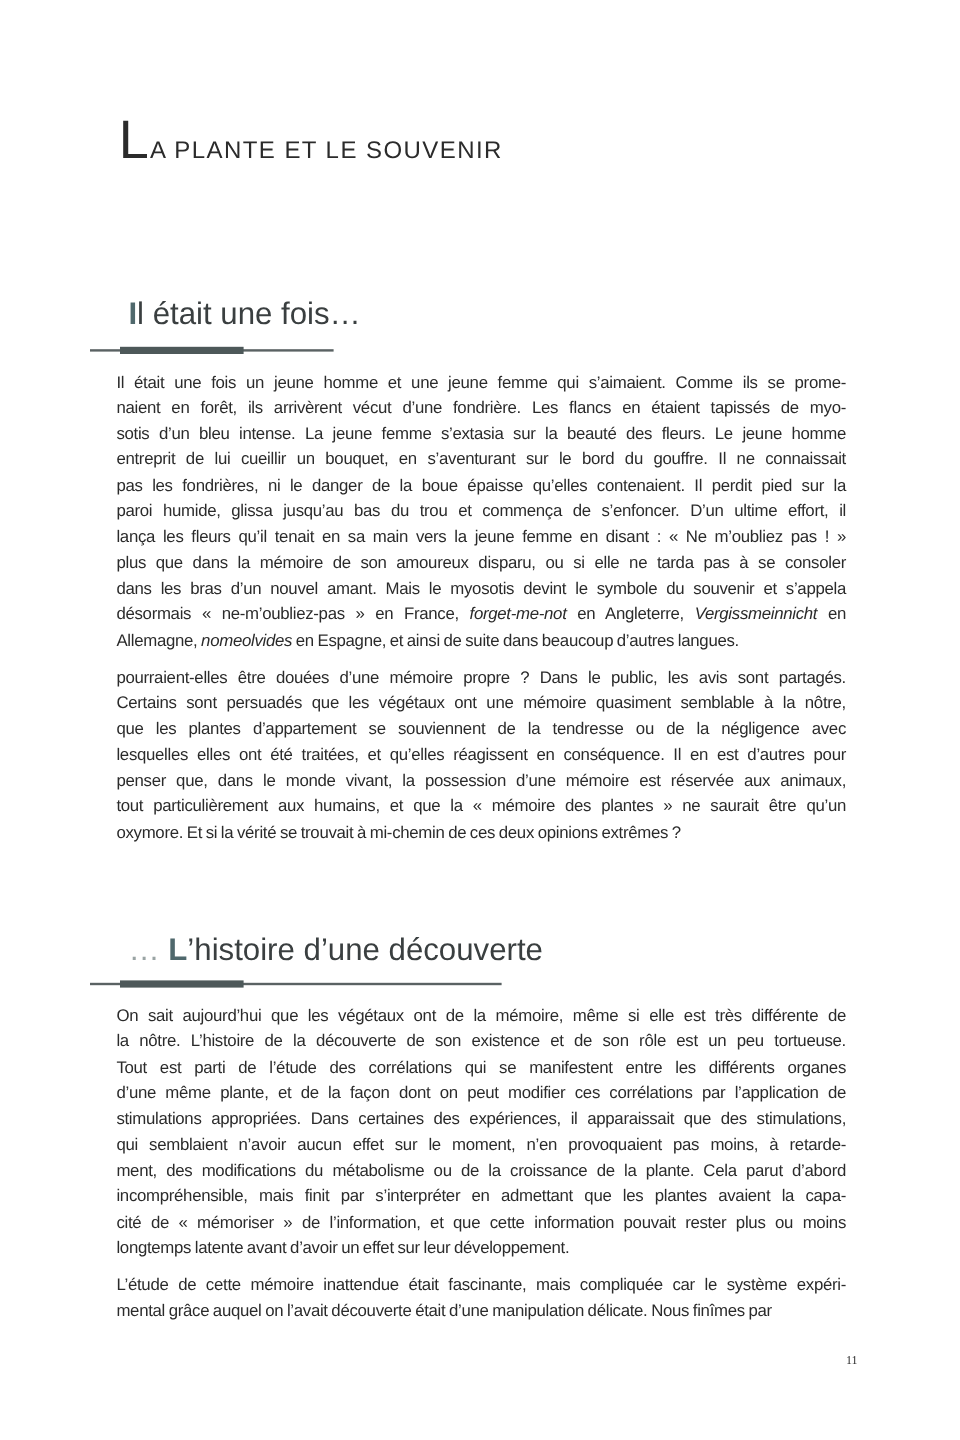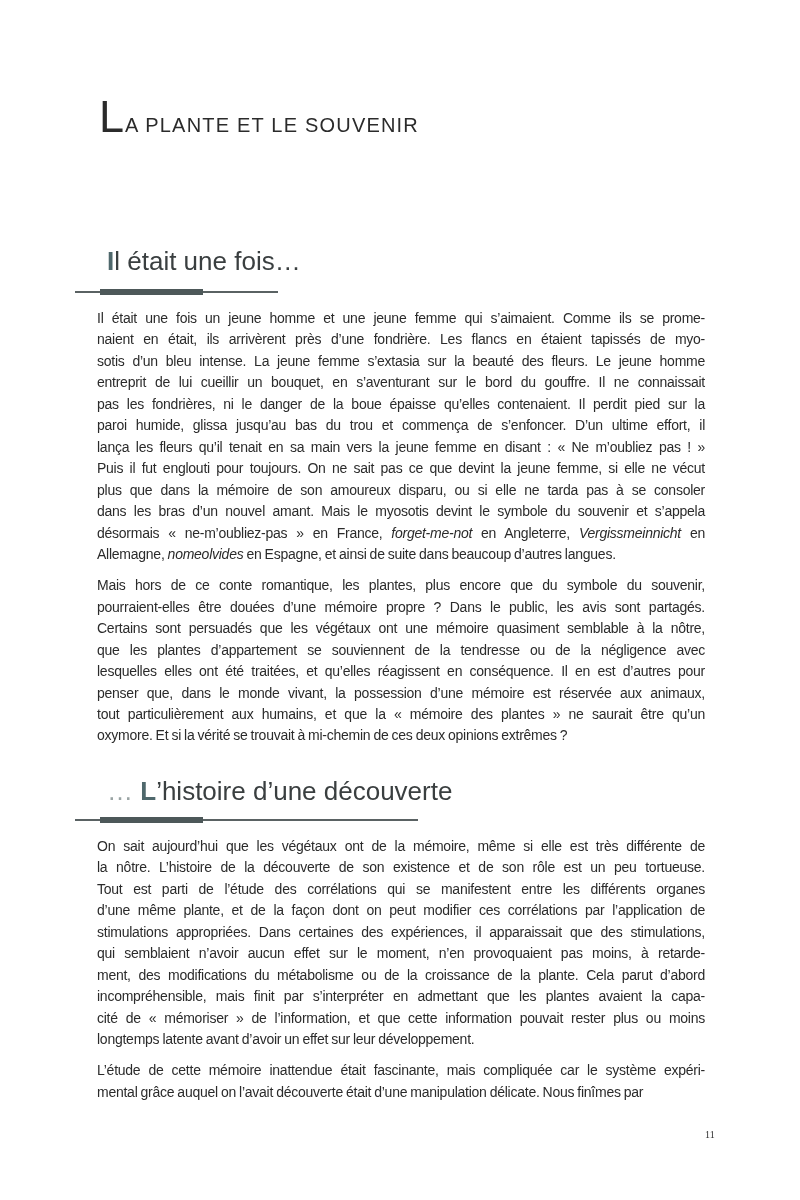--- a/index.html
+++ b/index.html
@@ -75,34 +75,32 @@
   <h2 class="heading h1"><span class="h-prefix"></span><span class="h-init">I</span><span class="h-rest">l était une fois…</span></h2>
 
   <div class="rule r1">
     <div class="line-thin"></div>
     <div class="bar"></div>
   </div>
 
   <div class="paras b1">
       <div class="para">
         <div class="line just">Il était une fois un jeune homme et une jeune femme qui s’aimaient. Comme ils se prome-</div>
-        <div class="line just">naient en était, ils arrivèrent près d’une fondrière. Les flancs en étaient tapissés de myo-</div>
+        <div class="line just">naient en forêt, ils arrivèrent vécut d’une fondrière. Les flancs en étaient tapissés de myo-</div>
         <div class="line just">sotis d’un bleu intense. La jeune femme s’extasia sur la beauté des fleurs. Le jeune homme</div>
         <div class="line just">entreprit de lui cueillir un bouquet, en s’aventurant sur le bord du gouffre. Il ne connaissait</div>
         <div class="line just">pas les fondrières, ni le danger de la boue épaisse qu’elles contenaient. Il perdit pied sur la</div>
         <div class="line just">paroi humide, glissa jusqu’au bas du trou et commença de s’enfoncer. D’un ultime effort, il</div>
         <div class="line just">lança les fleurs qu’il tenait en sa main vers la jeune femme en disant : « Ne m’oubliez pas ! »</div>
-        <div class="line just">Puis il fut englouti pour toujours. On ne sait pas ce que devint la jeune femme, si elle ne vécut</div>
         <div class="line just">plus que dans la mémoire de son amoureux disparu, ou si elle ne tarda pas à se consoler</div>
         <div class="line just">dans les bras d’un nouvel amant. Mais le myosotis devint le symbole du souvenir et s’appela</div>
         <div class="line just">désormais « ne-m’oubliez-pas » en France, <em>forget-me-not</em> en Angleterre, <em>Vergissmeinnicht</em> en</div>
         <div class="line">Allemagne, <em>nomeolvides</em> en Espagne, et ainsi de suite dans beaucoup d’autres langues.</div>
       </div>
       <div class="para">
-        <div class="line just">Mais hors de ce conte romantique, les plantes, plus encore que du symbole du souvenir,</div>
         <div class="line just">pourraient-elles être douées d’une mémoire propre ? Dans le public, les avis sont partagés.</div>
         <div class="line just">Certains sont persuadés que les végétaux ont une mémoire quasiment semblable à la nôtre,</div>
         <div class="line just">que les plantes d’appartement se souviennent de la tendresse ou de la négligence avec</div>
         <div class="line just">lesquelles elles ont été traitées, et qu’elles réagissent en conséquence. Il en est d’autres pour</div>
         <div class="line just">penser que, dans le monde vivant, la possession d’une mémoire est réservée aux animaux,</div>
         <div class="line just">tout particulièrement aux humains, et que la « mémoire des plantes » ne saurait être qu’un</div>
         <div class="line">oxymore. Et si la vérité se trouvait à mi-chemin de ces deux opinions extrêmes ?</div>
       </div>
     </div>
 

